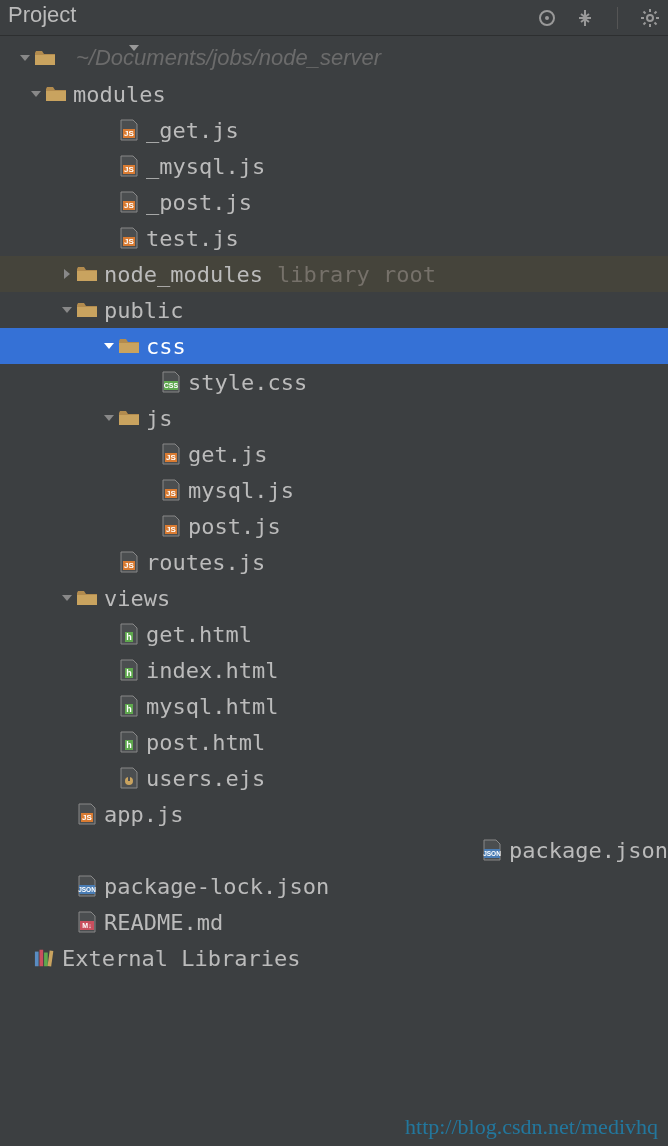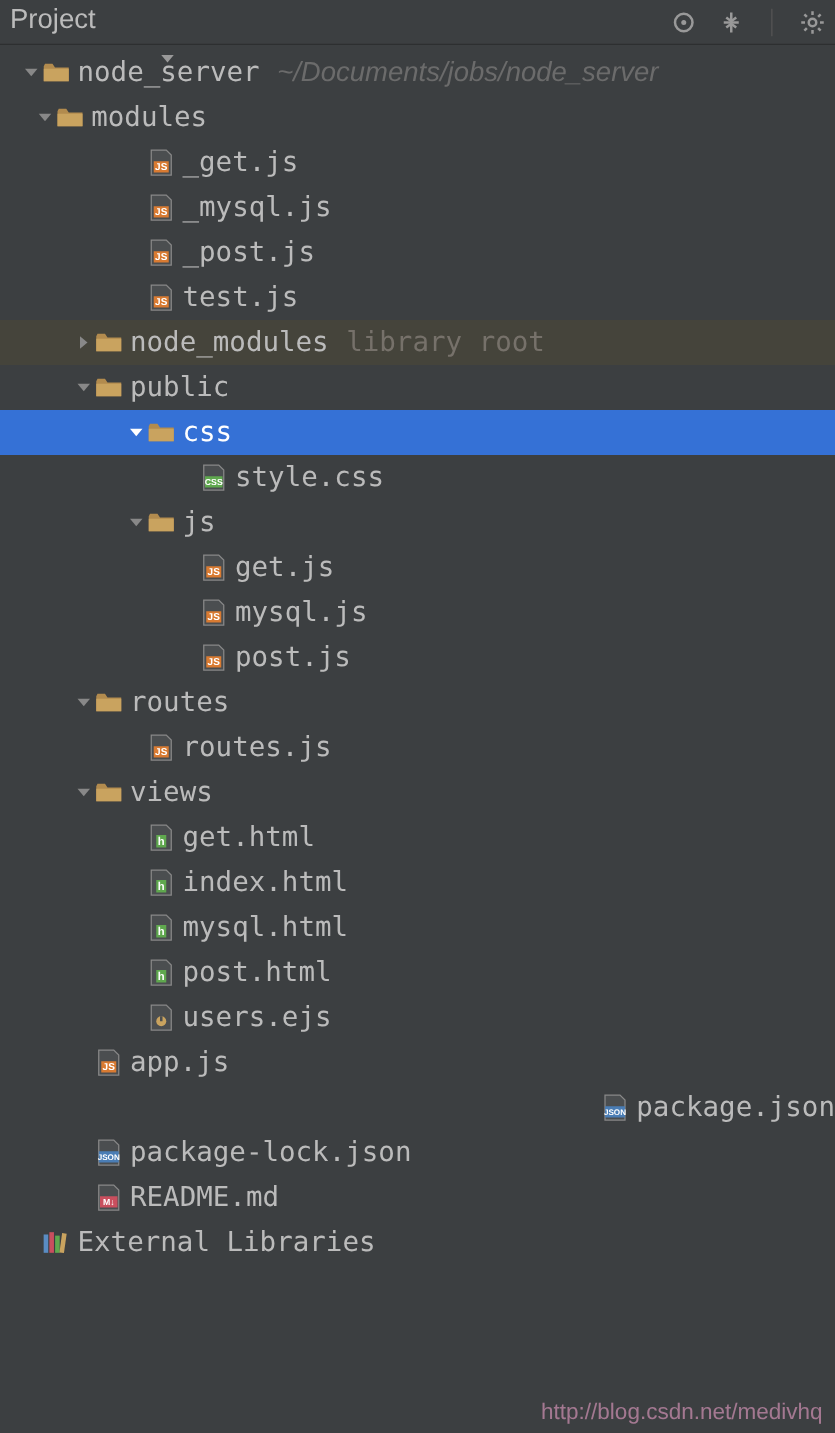--- a/index.html
+++ b/index.html
@@ -91,23 +91,23 @@
     margin-right: 6px;
     flex-shrink: 0;
   }
   .label { white-space: nowrap; }
   .hint { color: #6b6b6b; margin-left: 14px; font-family: Arial,sans-serif; font-style: italic; }
   .hint2 { color: #76716a; margin-left: 14px; }
   .watermark {
     position: absolute;
     bottom: 6px;
     right: 10px;
-    color: #f9a8d4;
-    font-size: 18px;
-    font-family: Liberation Sans, sans-serif;
+    color: #0ea5e9;
+    font-size: 22px;
+    font-family: Liberation Serif, serif;
     opacity: 0.55;
   }
   .selected .label { color:#fff; }
 </style>
 </head>
 <body>
 
 <div class="toolbar">
   <div class="toolbar-left">
     <span class="icon">
@@ -162,21 +162,20 @@
     <div class="row" style="padding-left: 16px;">
       <span class="arrow"><svg width="12" height="12" viewBox="0 0 12 12">
           <polygon points="1,3 11,3 6,9" fill="#888"></polygon>
         </svg></span>
       <span class="file-icon">
         <svg width="22" height="18" viewBox="0 0 22 18">
           <path d="M1 4 L1 16 L21 16 L21 5 L10 5 L8 2 L2 2 Z" fill="#b28b4e"></path>
           <rect x="1" y="6" width="20" height="10" fill="#c9a35f"></rect>
         </svg>
       </span>
-      <span class="label">node_server</span>
       <span class="hint">~/Documents/jobs/node_server</span>
     </div>
     <div class="row" style="padding-left: 27px;">
       <span class="arrow"><svg width="12" height="12" viewBox="0 0 12 12">
           <polygon points="1,3 11,3 6,9" fill="#888"></polygon>
         </svg></span>
       <span class="file-icon">
         <svg width="22" height="18" viewBox="0 0 22 18">
           <path d="M1 4 L1 16 L21 16 L21 5 L10 5 L8 2 L2 2 Z" fill="#b28b4e"></path>
           <rect x="1" y="6" width="20" height="10" fill="#c9a35f"></rect>
@@ -313,32 +312,20 @@
     <div class="row" style="padding-left: 142px;">
       <span class="arrow"></span>
       <span class="file-icon">
         <svg width="20" height="22" viewBox="0 0 20 22">
           <path d="M2 1 L14 1 L18 5 L18 21 L2 21 Z" fill="#4b4e50" stroke="#888"></path>
           <rect x="4" y="10" width="12" height="9" fill="#d97b32"></rect>
           <text x="10" y="17" font-size="8" text-anchor="middle" fill="#fff" font-family="Arial" font-weight="bold">JS</text>
         </svg>
       </span>
       <span class="label">post.js</span>
-    </div>
-    <div class="row" style="padding-left: 58px;">
-      <span class="arrow"><svg width="12" height="12" viewBox="0 0 12 12">
-          <polygon points="1,3 11,3 6,9" fill="#888"></polygon>
-        </svg></span>
-      <span class="file-icon">
-        <svg width="22" height="18" viewBox="0 0 22 18">
-          <path d="M1 4 L1 16 L21 16 L21 5 L10 5 L8 2 L2 2 Z" fill="#b28b4e"></path>
-          <rect x="1" y="6" width="20" height="10" fill="#c9a35f"></rect>
-        </svg>
-      </span>
-      <span class="label">routes</span>
     </div>
     <div class="row" style="padding-left: 100px;">
       <span class="arrow"></span>
       <span class="file-icon">
         <svg width="20" height="22" viewBox="0 0 20 22">
           <path d="M2 1 L14 1 L18 5 L18 21 L2 21 Z" fill="#4b4e50" stroke="#888"></path>
           <rect x="4" y="10" width="12" height="9" fill="#d97b32"></rect>
           <text x="10" y="17" font-size="8" text-anchor="middle" fill="#fff" font-family="Arial" font-weight="bold">JS</text>
         </svg>
       </span>

